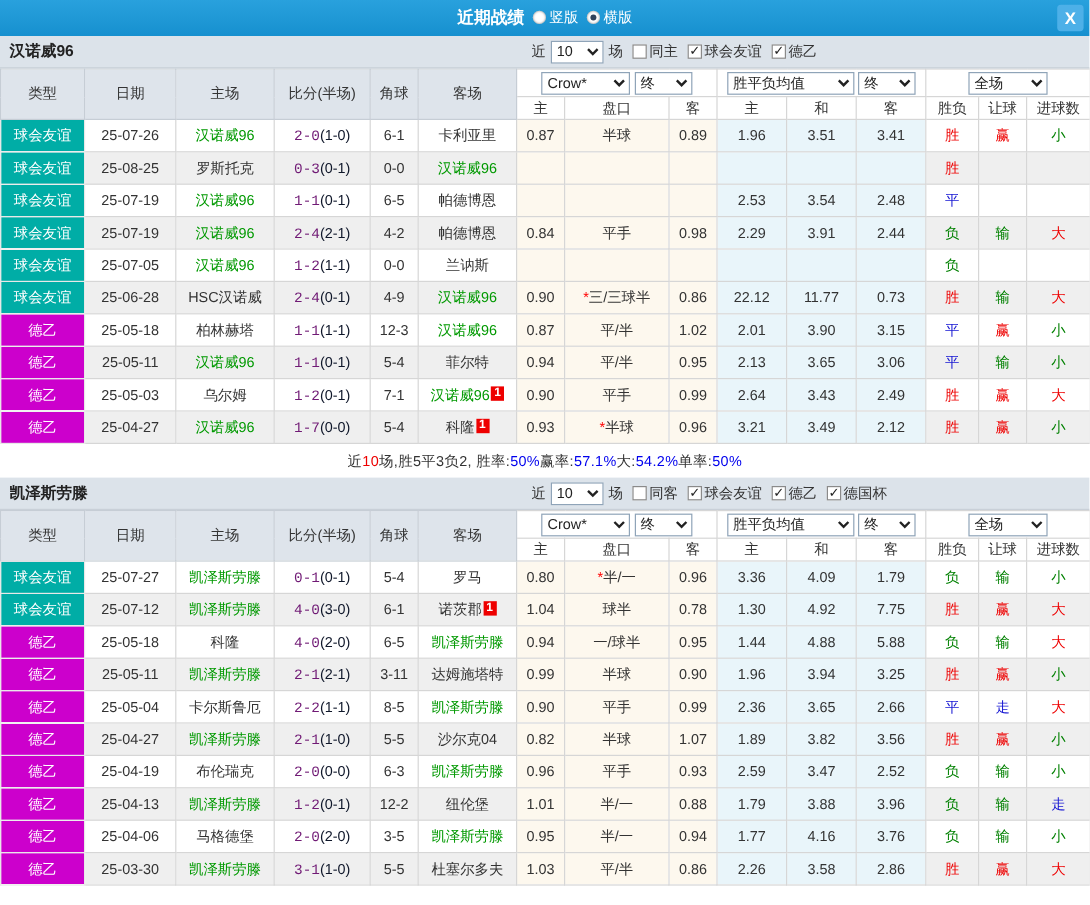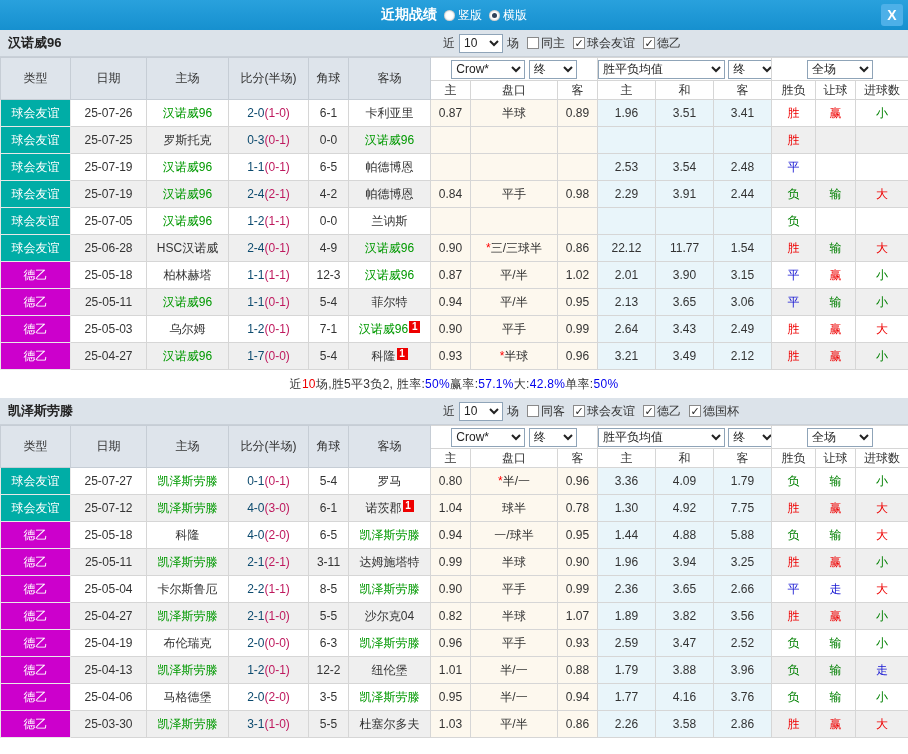--- a/index.html
+++ b/index.html
@@ -5,57 +5,57 @@
   * { box-sizing: border-box; }
   html,body { margin:0; padding:0; }
   body {
     width:908px; height:754px; overflow:hidden; background:#fff;
     font-family:"Liberation Sans","DejaVu Sans",sans-serif;
     font-size:12px; color:#333;
   }
   
   .titlebar { height:30px; background:linear-gradient(#29a1dd,#1690cf); position:relative;
               display:flex; align-items:center; }
-  .titlebar-center { margin:13px auto; display:flex; align-items:center; gap:7px; color:#fff; }
+  .titlebar-center { margin:13px auto; display:flex; align-items:flex-start; gap:7px; color:#fff; }
   .title { font-weight:bold; font-size:14px; }
   .radio-label { display:inline-flex; align-items:center; gap:3px; font-size:12px; color:#fff; cursor:pointer; }
   .radio { width:11px; height:11px; border-radius:50%; background:#fff; display:inline-block;
            position:relative; box-shadow:inset 0 0 2px #777; }
   .radio.checked::after { content:""; position:absolute; left:3px; top:3px; width:5px; height:5px;
            border-radius:50%; background:#30425a; }
   .close-btn { position:absolute; right:5px; top:4px; width:22px; height:22px; background:#4db0e8;
            border-radius:3px; color:#fff; font-weight:bold; font-size:14px; display:flex;
            align-items:center; justify-content:center; cursor:pointer; }
   
   .section-header { height:27px; background:#dce3ea; position:relative; display:flex; align-items:center;
            border-bottom:1px solid #c9d0d8; }
   .team-name { font-weight:bold; font-size:13px; color:#222; margin-left:8px; }
   .filters { position:absolute; left:443px; display:flex; align-items:center; gap:4px; white-space:nowrap; }
   .dd { font-size:12px; height:19px; border:1px solid #8fa4b8; background:#fff; padding:0; color:#222; }
   .w-count { width:44px; } .w-crow { width:74px; } .w-stage { width:48px; }
-  .w-mean { width:127px; } .w-scope { width:66px; }
+  .w-mean { width:106px; } .w-scope { width:66px; }
   .cb-label { display:inline-flex; align-items:center; gap:2px; margin-left:4px; cursor:pointer; }
   .cb { width:12px; height:12px; border:1px solid #8a8a8a; background:#fff; display:inline-flex;
         align-items:center; justify-content:center; font-size:11px; line-height:1; color:#222; }
   
   table { border-collapse:collapse; table-layout:fixed; width:908px; }
   th, td { border:1px solid #d6d6d6; text-align:center; padding:0; overflow:hidden; white-space:nowrap; }
   th { font-weight:normal; }
   .mainth { background:#dee4eb; color:#333; height:42px; border-color:#c6cdd5; }
   tr.h1 .grp { background:#fff; height:23px; }
   tr.h2 th { background:#fff; height:19px; }
   tbody td { height:27px; }
   td.base { background:#fff; }
   tr.even td.base { background:#efefef; }
   td.cream { background:#fdf8ee; }
   td.mean { background:#e9f5fa; }
   td.type { color:#fff; border-color:#e8e8e8; }
   .tgreen { color:#009900; }
-  .sc { color:#0c4a6e; }
-  .half { color:#be185d; }
+  .sc { color:#701a75;font-family:Liberation Mono, monospace; }
+  .half { color:#0f172a; }
   .star { color:#ff0000; }
   .badge { display:inline-block; background:#ee0000; color:#fff; font-size:10px; font-weight:bold;
            width:11px; height:12px; line-height:12px; margin-left:1px; vertical-align:3px; }
   .summary { height:28px; display:flex; align-items:center; justify-content:center; background:#fff;
            letter-spacing:0.3px; }
 </style>
 </head>
 <body>
 
 <div class="titlebar">
@@ -150,21 +150,21 @@
             <td class="cream">0.89</td>
             <td class="mean">1.96</td>
             <td class="mean">3.51</td>
             <td class="mean">3.41</td>
             <td class="base" style="color:#ee0000">胜</td>
             <td class="base" style="color:#ee0000">赢</td>
             <td class="base" style="color:#008000">小</td>
           </tr>
           <tr class="row even">
             <td class="type" style="background:#00ada6">球会友谊</td>
-            <td class="base">25-07-25</td>
+            <td class="base">25-08-25</td>
             <td class="base"><span class="">罗斯托克</span></td>
             <td class="base"><span class="sc">0-3</span><span class="half">(0-1)</span></td>
             <td class="base">0-0</td>
             <td class="base"><span class="tgreen">汉诺威96</span></td>
             <td class="cream"></td>
             <td class="cream"><span></span></td>
             <td class="cream"></td>
             <td class="mean"></td>
             <td class="mean"></td>
             <td class="mean"></td>
@@ -228,21 +228,21 @@
             <td class="base">25-06-28</td>
             <td class="base"><span class="">HSC汉诺威</span></td>
             <td class="base"><span class="sc">2-4</span><span class="half">(0-1)</span></td>
             <td class="base">4-9</td>
             <td class="base"><span class="tgreen">汉诺威96</span></td>
             <td class="cream">0.90</td>
             <td class="cream"><span class="star">*</span><span>三/三球半</span></td>
             <td class="cream">0.86</td>
             <td class="mean">22.12</td>
             <td class="mean">11.77</td>
-            <td class="mean">1.54</td>
+            <td class="mean">0.73</td>
             <td class="base" style="color:#ee0000">胜</td>
             <td class="base" style="color:#008000">输</td>
             <td class="base" style="color:#ee0000">大</td>
           </tr>
           <tr class="row">
             <td class="type" style="background:#cc00cc">德乙</td>
             <td class="base">25-05-18</td>
             <td class="base"><span class="">柏林赫塔</span></td>
             <td class="base"><span class="sc">1-1</span><span class="half">(1-1)</span></td>
             <td class="base">12-3</td>
@@ -311,21 +311,21 @@
         </tbody>
       </table>
       <div class="summary">
         <span style="color:#333333">近</span>
         <span style="color:#ee0000">10</span>
         <span style="color:#333333">场,胜5平3负2, 胜率:</span>
         <span style="color:#0000ee">50%</span>
         <span style="color:#333333"> 赢率:</span>
         <span style="color:#0000ee">57.1%</span>
         <span style="color:#333333"> 大:</span>
-        <span style="color:#0000ee">42.8%</span>
+        <span style="color:#0000ee">54.2%</span>
         <span style="color:#333333"> 单率:</span>
         <span style="color:#0000ee">50%</span>
       </div>
     </div>
     <div class="section-block">
       <div class="section-header">
         <span class="team-name">凯泽斯劳滕</span>
         <div class="filters">
           <span>近</span>
           <select class="dd w-count"><option>10</option></select>

